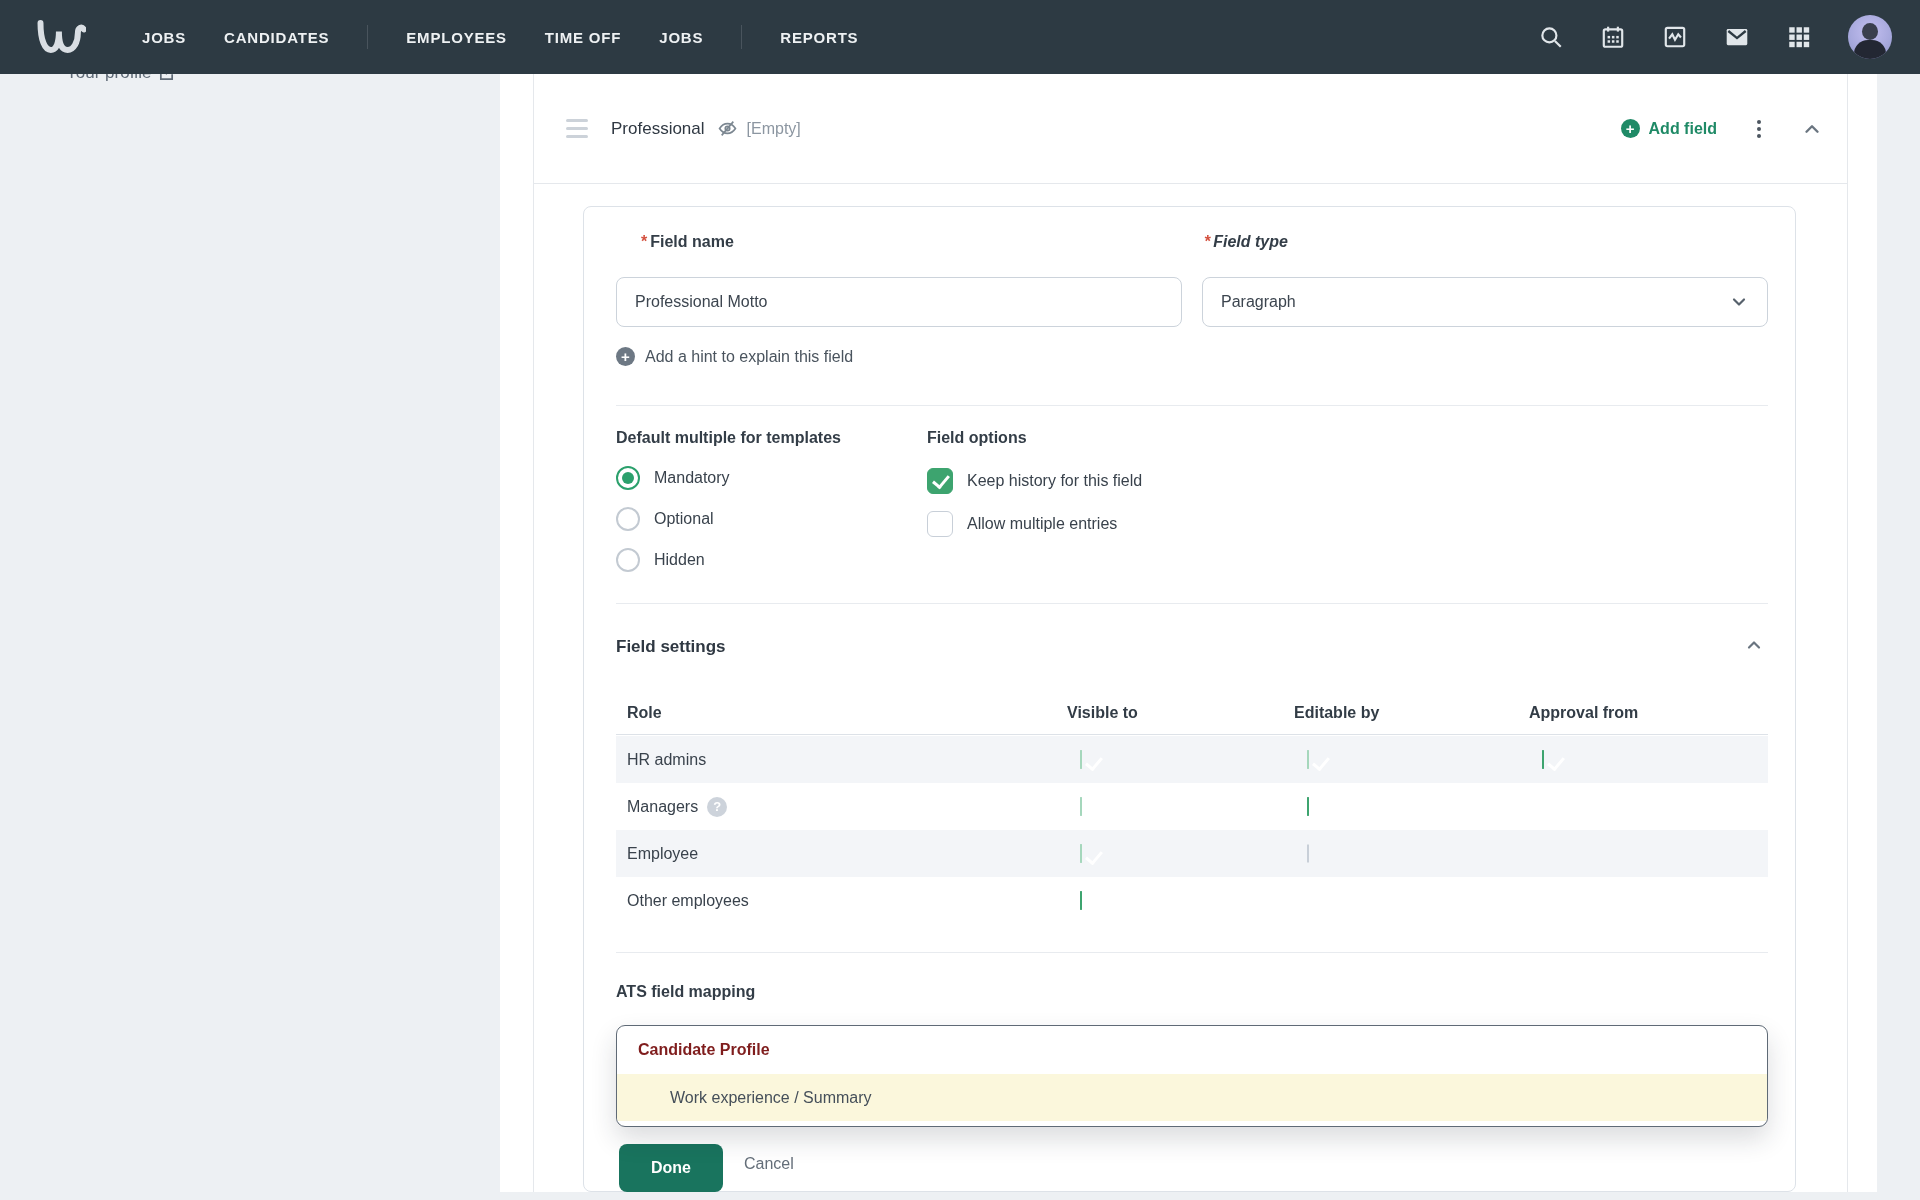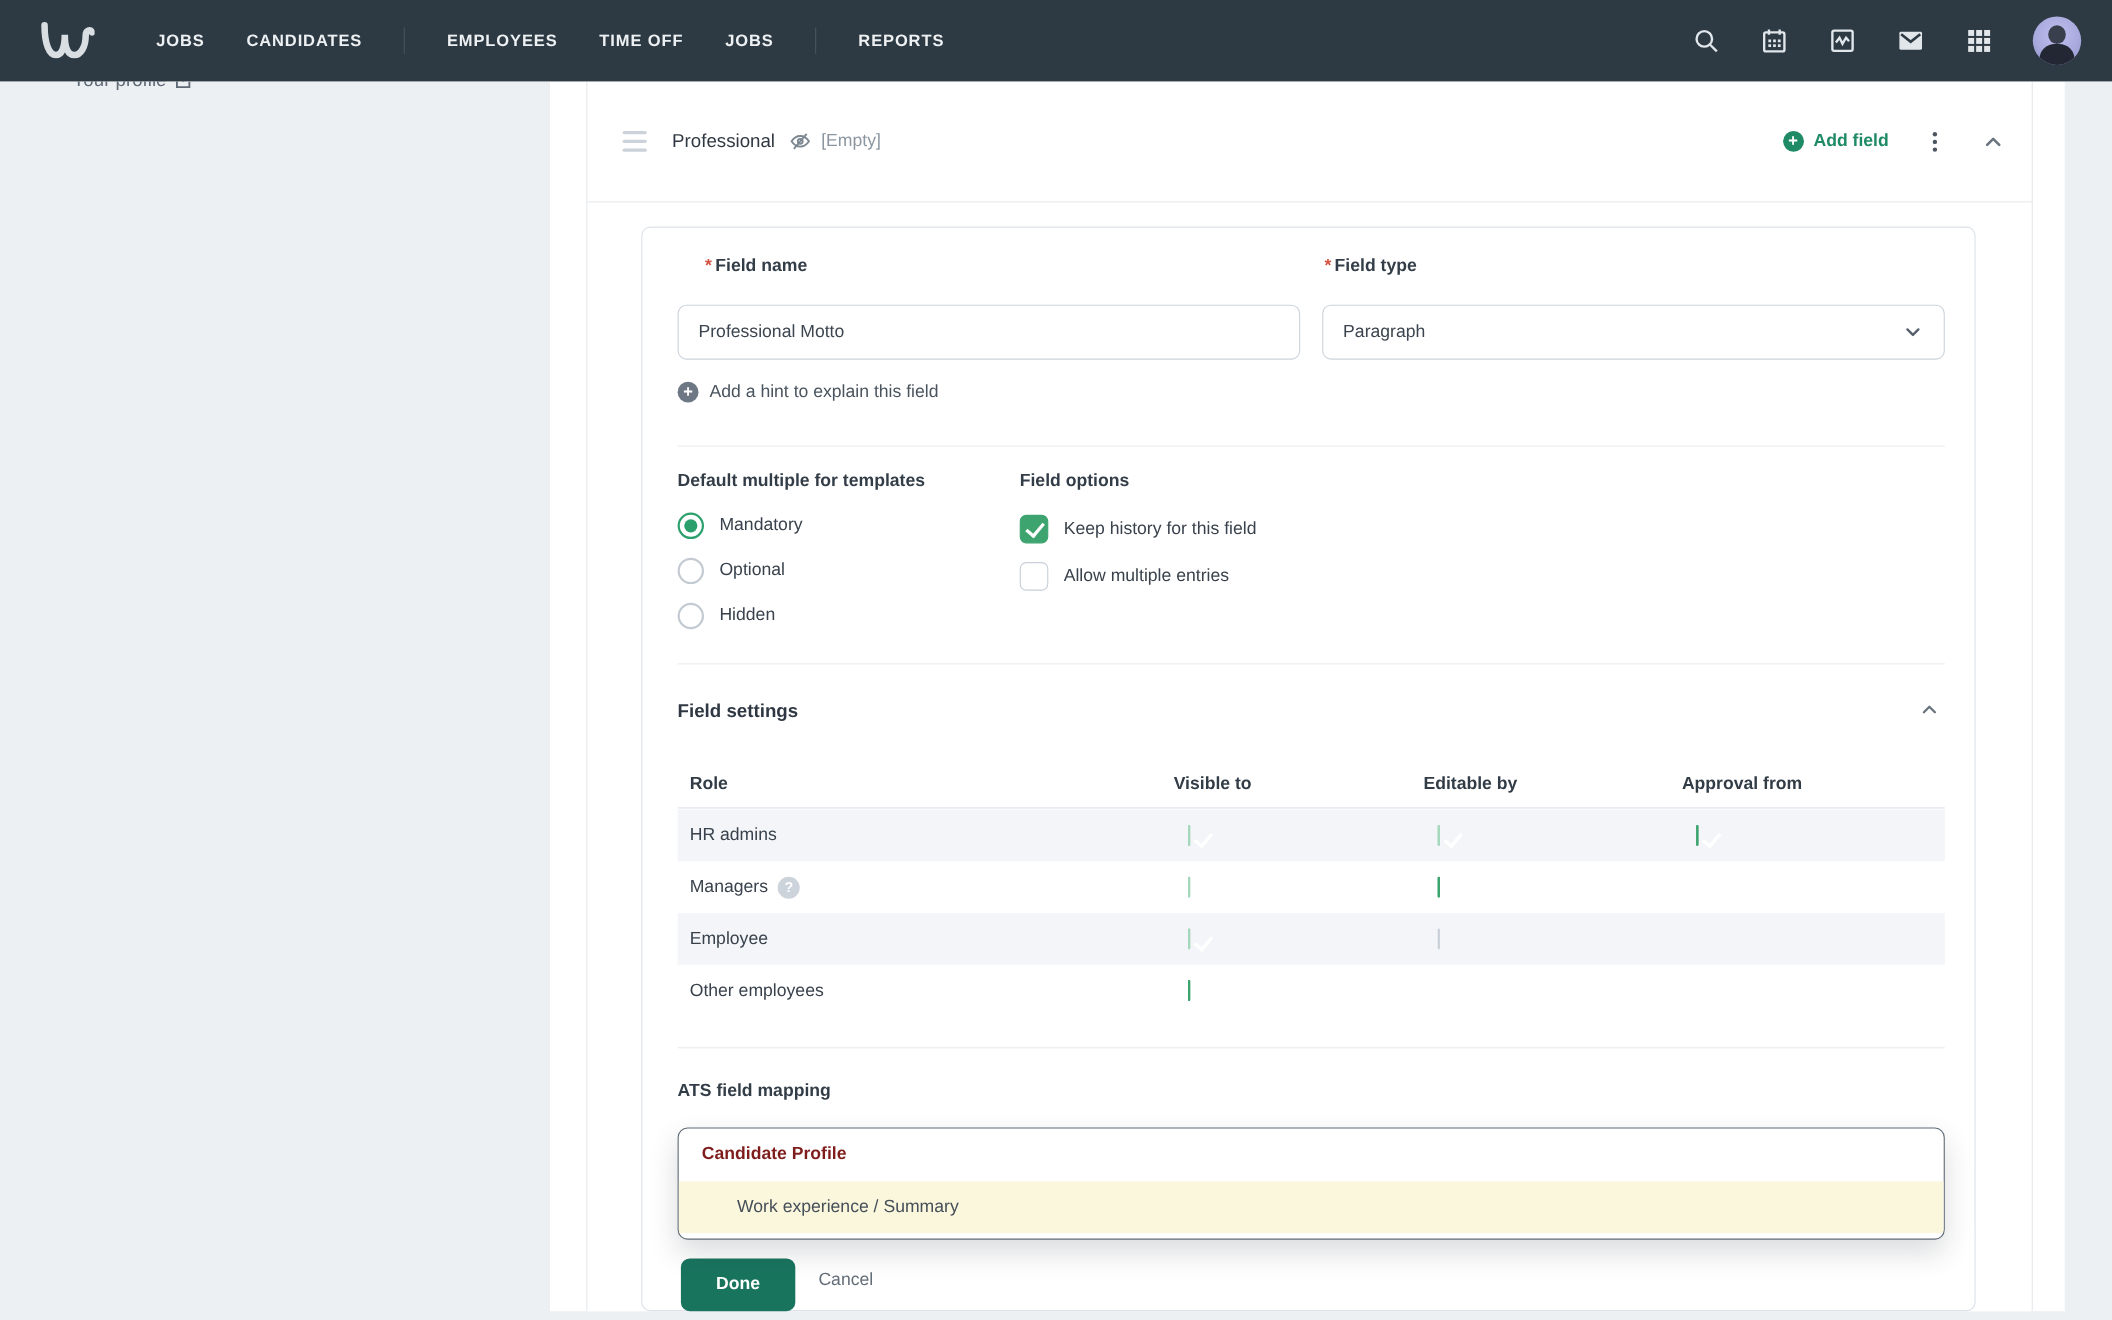--- a/index.html
+++ b/index.html
@@ -224,21 +224,21 @@
 
     <div class="card">
 
       <div class="abs flabel" style="left:32px; top:26px;margin-left:25px;">
         <span class="req">*</span><span>Field name</span>
       </div>
       <div class="abs tbox" style="left:32px; top:70px; width:566px;">
         <span>Professional Motto</span>
       </div>
 
-      <div class="abs flabel" style="left:620px; top:26px;">
+      <div class="abs flabel" style="left:620px; top:26px;font-style:italic;">
         <span class="req">*</span><span>Field type</span>
       </div>
       <div class="abs tbox" style="left:618px; top:70px; width:566px;">
         <span>Paragraph</span>
         <span class="chev">
           <svg width="20" height="20" viewBox="0 0 24 24" fill="none" stroke="#57616c" stroke-width="2.6" stroke-linecap="round" stroke-linejoin="round">
                 <polyline points="6,9 12,15 18,9"></polyline>
               </svg>
         </span>
       </div>

